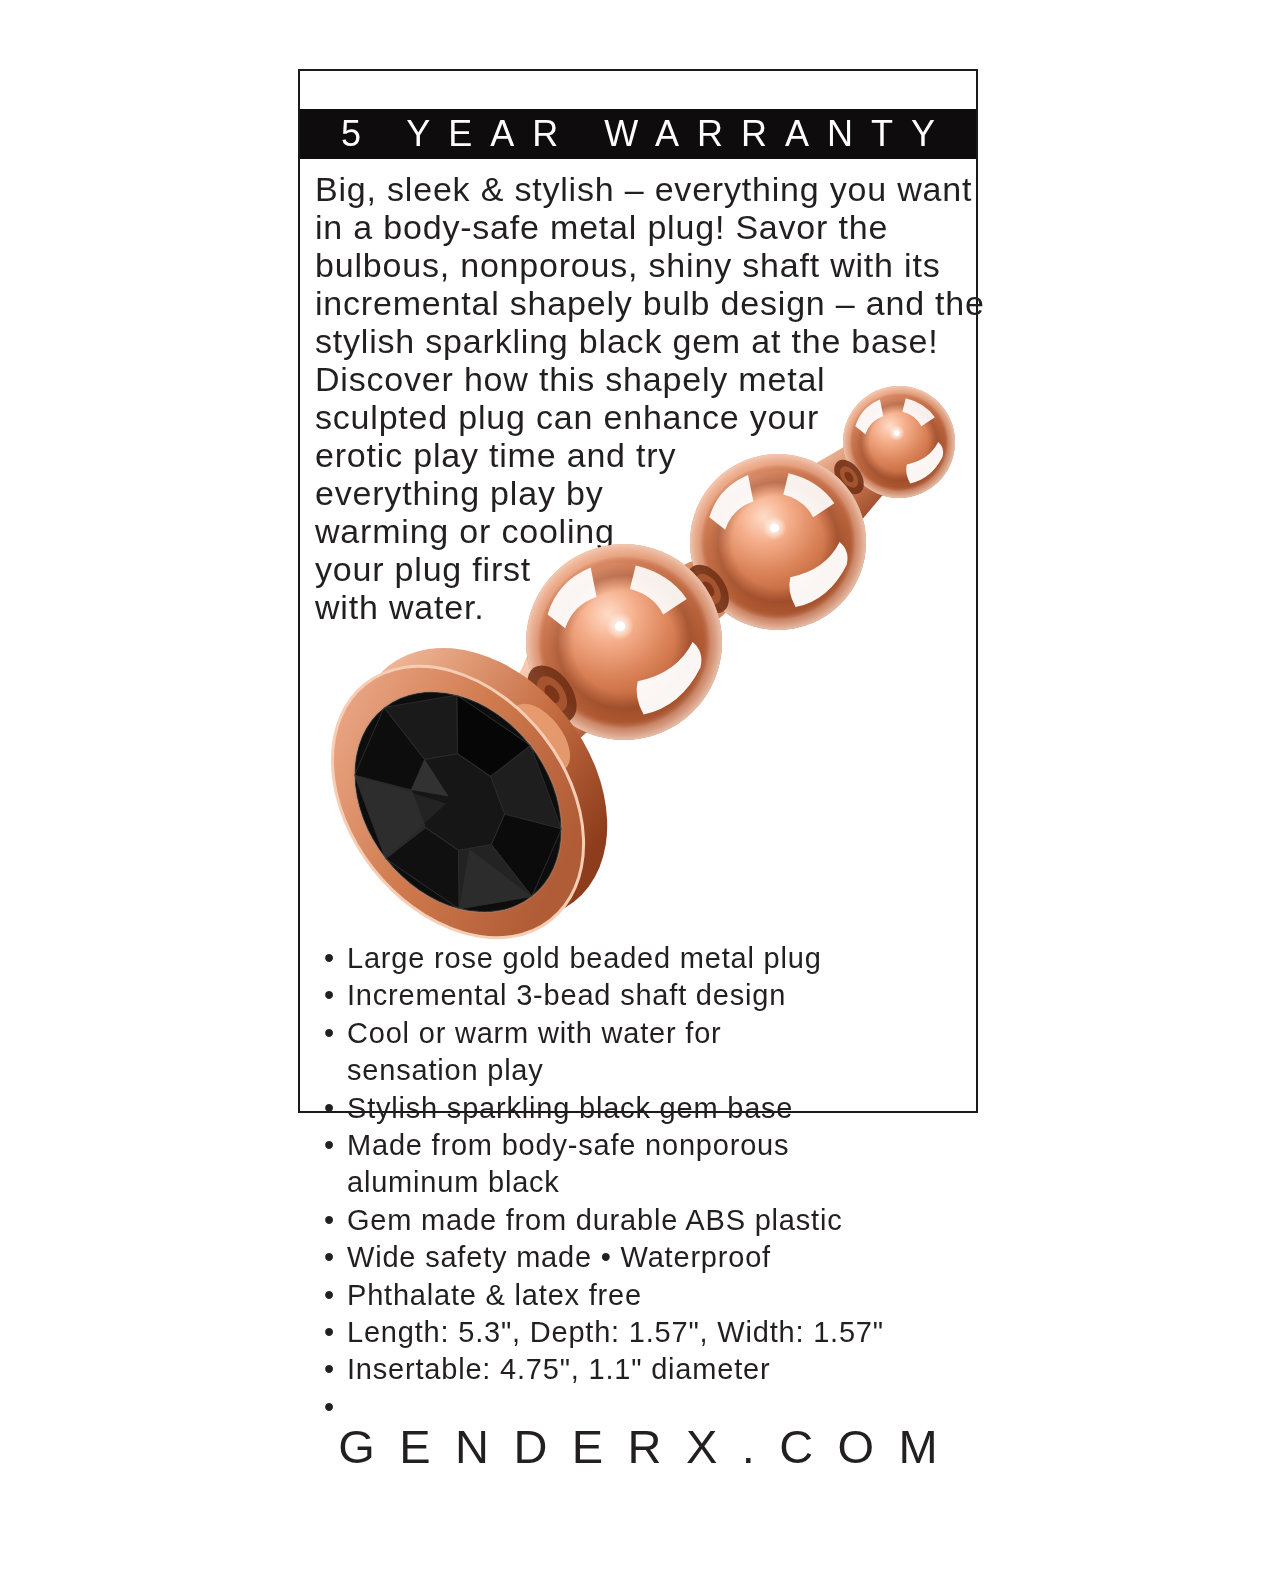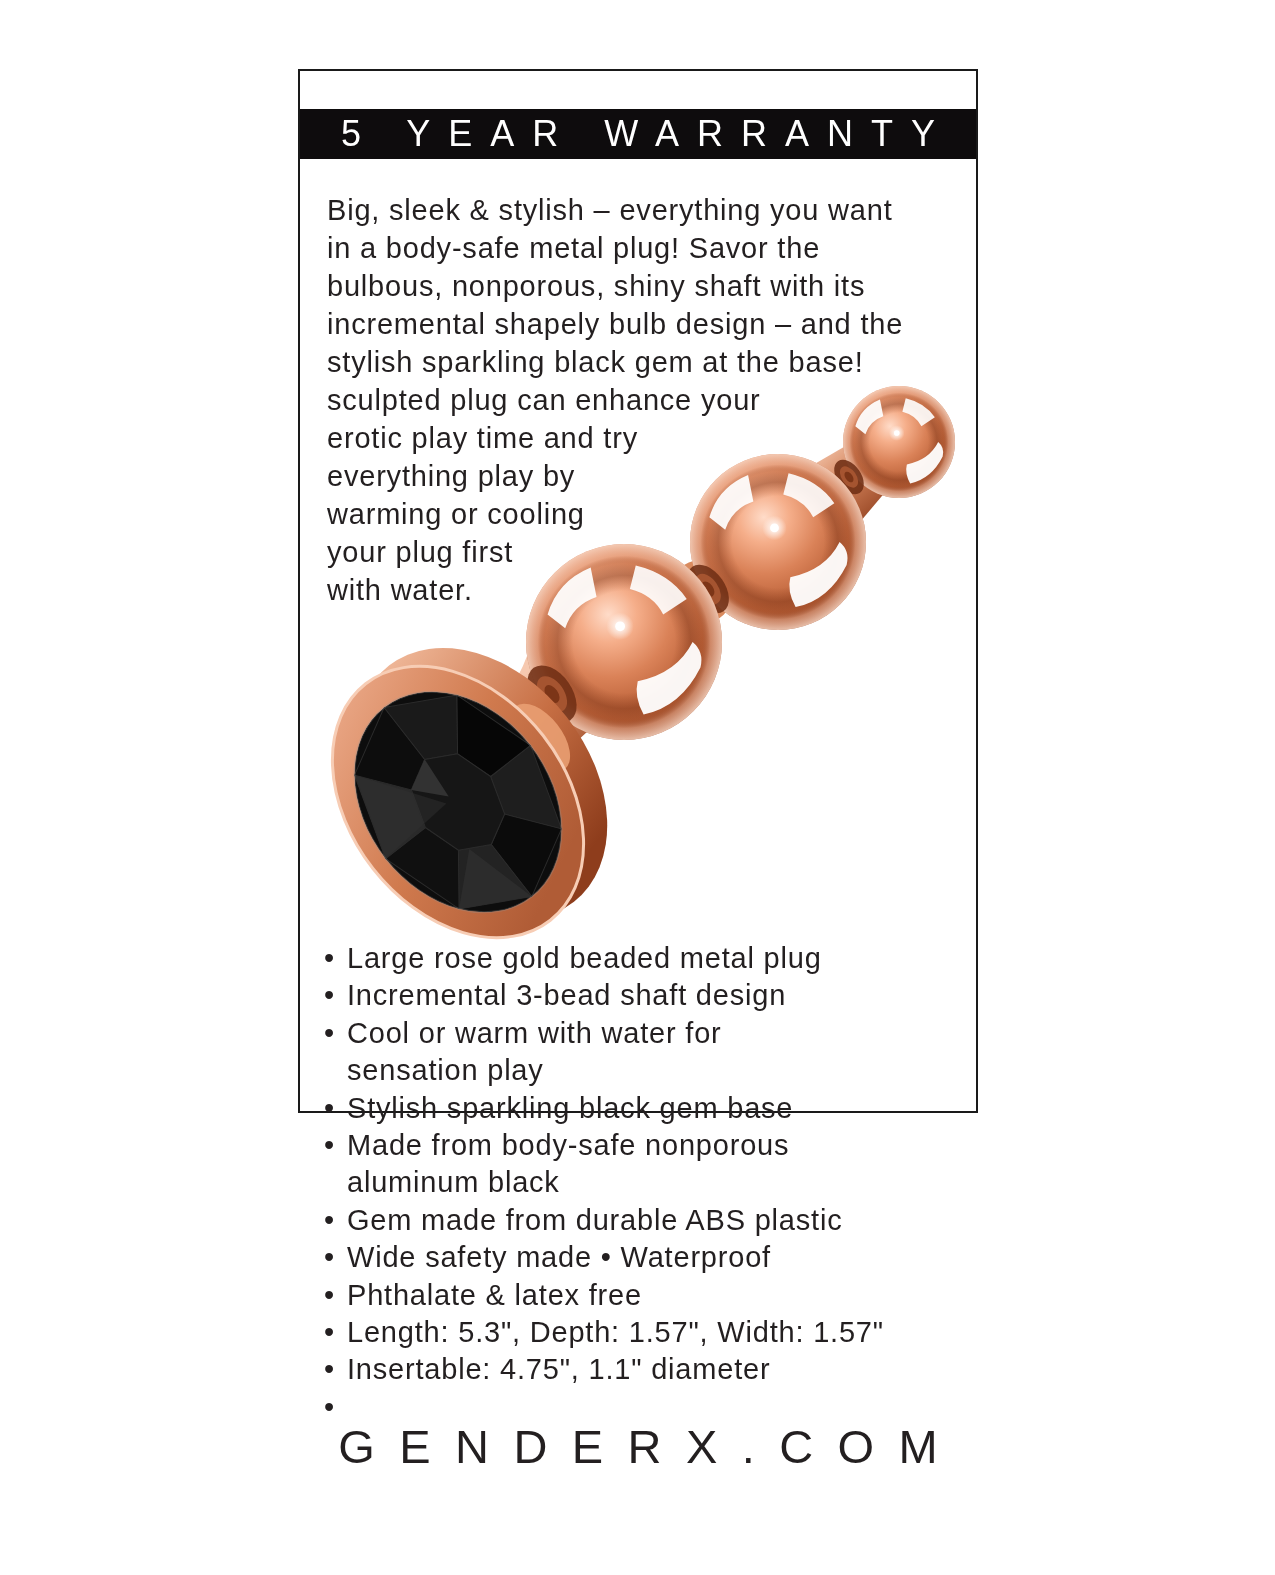--- a/index.html
+++ b/index.html
@@ -26,22 +26,22 @@
   .banner{
     position:absolute;left:0;top:38px;width:100%;height:50px;
     background:var(--banner_bg,#0e0c0d);
     display:flex;align-items:center;justify-content:center;
   }
   .banner-text{
     color:#ffffff;font-size:36px;font-weight:400;
     letter-spacing:0.5em;margin-left:0.5em;white-space:nowrap;
   }
   .desc{
-    position:absolute;left:27px;top:99px;
-    font-size:29px;line-height:38px;letter-spacing:0.8px;margin-top:21px;
+    position:absolute;left:15px;top:99px;
+    font-size:34px;line-height:38px;letter-spacing:0.8px;
   }
   .desc div{white-space:nowrap;}
   .product-svg{
     position:absolute;left:0;top:290px;width:676px;height:660px;
   }
   .bullets{
     position:absolute;left:24px;top:869px;
     font-size:29px;line-height:37.4px;letter-spacing:0.8px;
     list-style:none;width:640px;
   }
@@ -64,20 +64,21 @@
   <div class="banner">
     <span class="banner-text">5 YEAR WARRANTY</span>
   </div>
 
   <div class="desc">
     <div>Big, sleek &amp; stylish – everything you want</div>
     <div>in a body-safe metal plug! Savor the</div>
     <div>bulbous, nonporous, shiny shaft with its</div>
     <div>incremental shapely bulb design – and the</div>
     <div>stylish sparkling black gem at the base!</div>
+    <div>Discover how this shapely metal</div>
     <div>sculpted plug can enhance your</div>
     <div>erotic play time and try</div>
     <div>everything play by</div>
     <div>warming or cooling</div>
     <div>your plug first</div>
     <div>with water.</div>
   </div>
 
   <svg class="product-svg" viewBox="0 0 676 660" aria-hidden="true">
     <defs>

